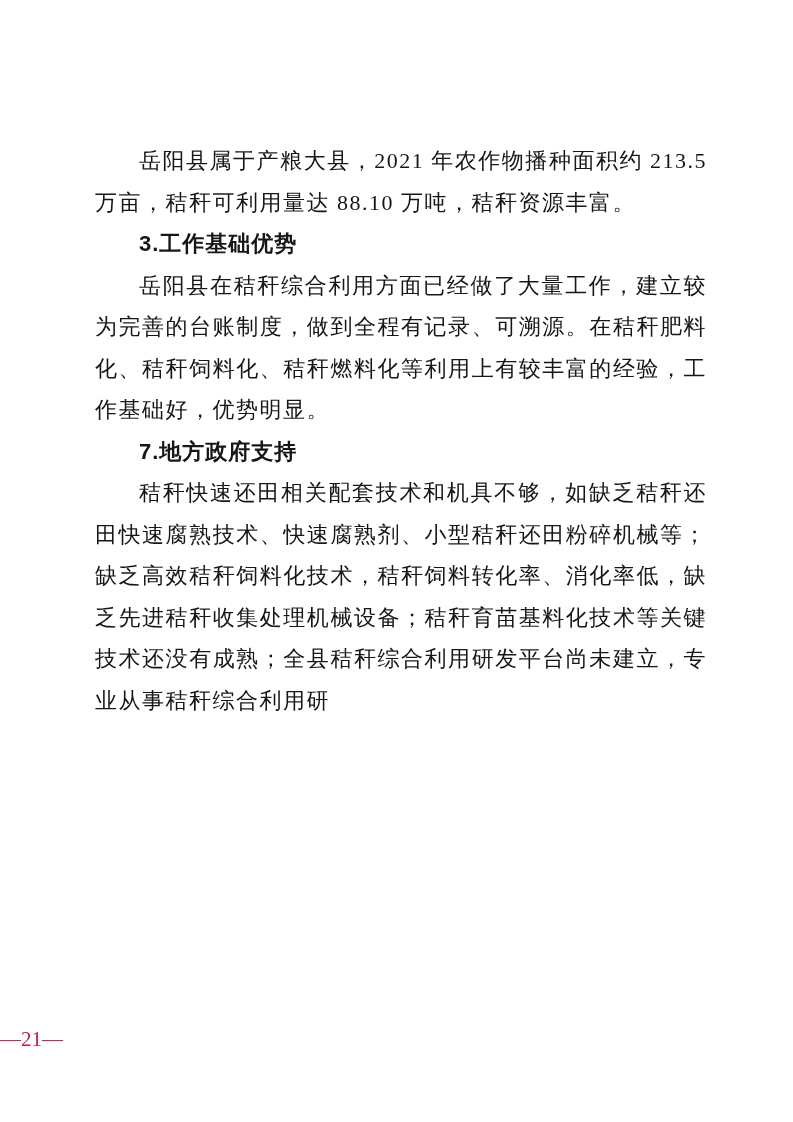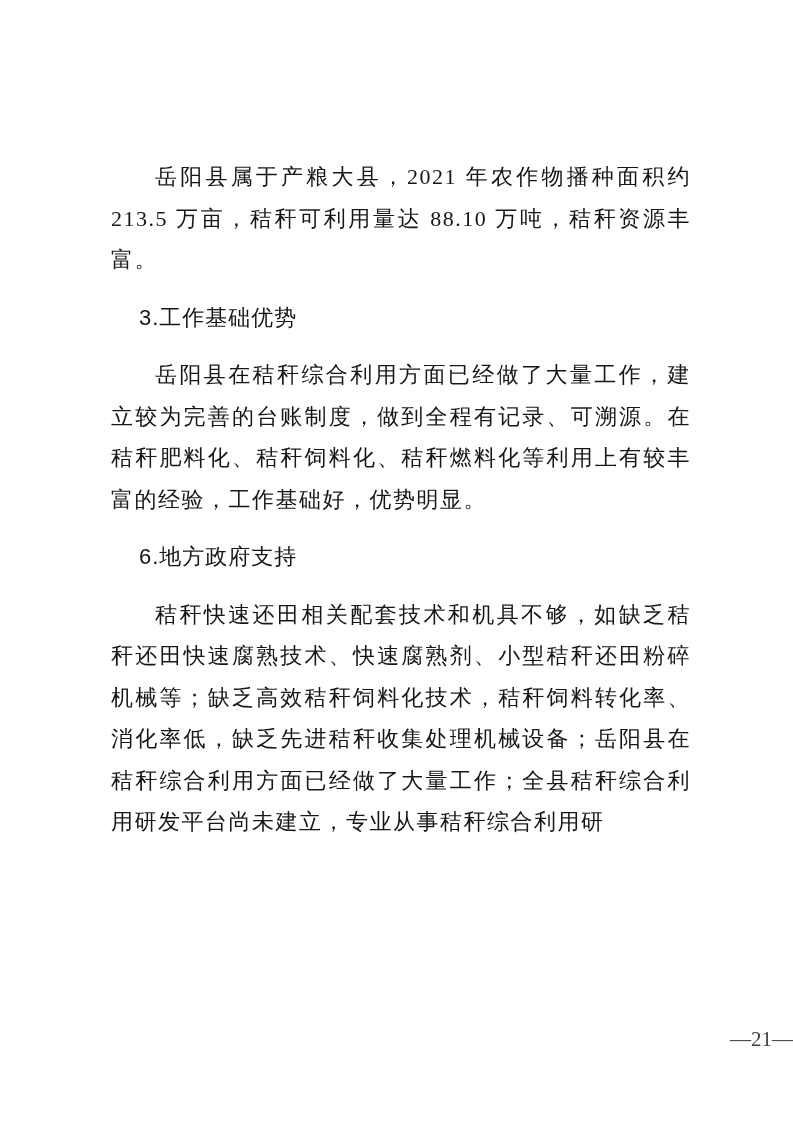--- a/index.html
+++ b/index.html
@@ -20,62 +20,62 @@
     position: absolute;
     left: 95px;
     top: 140px;
     width: 612px;
     font-size: 22px;
     line-height: 41.5px;
     text-align: justify;
     letter-spacing: 1.5px;
   }
   .para {
-    margin: 16px;
+    margin: 0;
     padding: 0;
     text-indent: 2em;
   }
   .heading {
     margin: 0;
     padding: 0;
     text-indent: 2em;
-    font-weight: 400;
+    font-weight: 700;
     font-family: "Liberation Sans", sans-serif;
     letter-spacing: 1px;
     text-align: left;
   }
   .page-footer {
     position: absolute;
     left: 0;
     right: 0;
     top: 1026px;
-    text-align: right;
+    text-align: left;
     font-size: 21px;
     line-height: 26px;
     letter-spacing: 0;
-    color: #404040;
+    color: #be185d;
   }
 </style>
 </head>
 <body>
 
 <div class="page">
 
   <div class="doc-content">
     <p class="para">岳阳县属于产粮大县，2021 年农作物播种面积约 213.5 万亩，秸秆可利用量达 88.10 万吨，秸秆资源丰富。</p>
 
     <p class="heading">3.工作基础优势</p>
 
     <p class="para">岳阳县在秸秆综合利用方面已经做了大量工作，建立较为完善的台账制度，做到全程有记录、可溯源。在秸秆肥料化、秸秆饲料化、秸秆燃料化等利用上有较丰富的经验，工作基础好，优势明显。</p>
 
-    <p class="heading">6.地方政府支持</p>
+    <p class="heading">7.地方政府支持</p>
 
 
 
 
-    <p class="para">秸秆快速还田相关配套技术和机具不够，如缺乏秸秆还田快速腐熟技术、快速腐熟剂、小型秸秆还田粉碎机械等；缺乏高效秸秆饲料化技术，秸秆饲料转化率、消化率低，缺乏先进秸秆收集处理机械设备；岳阳县在秸秆综合利用方面已经做了大量工作；全县秸秆综合利用研发平台尚未建立，专业从事秸秆综合利用研</p>
+    <p class="para">秸秆快速还田相关配套技术和机具不够，如缺乏秸秆还田快速腐熟技术、快速腐熟剂、小型秸秆还田粉碎机械等；缺乏高效秸秆饲料化技术，秸秆饲料转化率、消化率低，缺乏先进秸秆收集处理机械设备；秸秆育苗基料化技术等关键技术还没有成熟；全县秸秆综合利用研发平台尚未建立，专业从事秸秆综合利用研</p>
   </div>
 
   <div class="page-footer">
     <span>—21—</span>
   </div>
 
 </div>
 
 </body></html>

